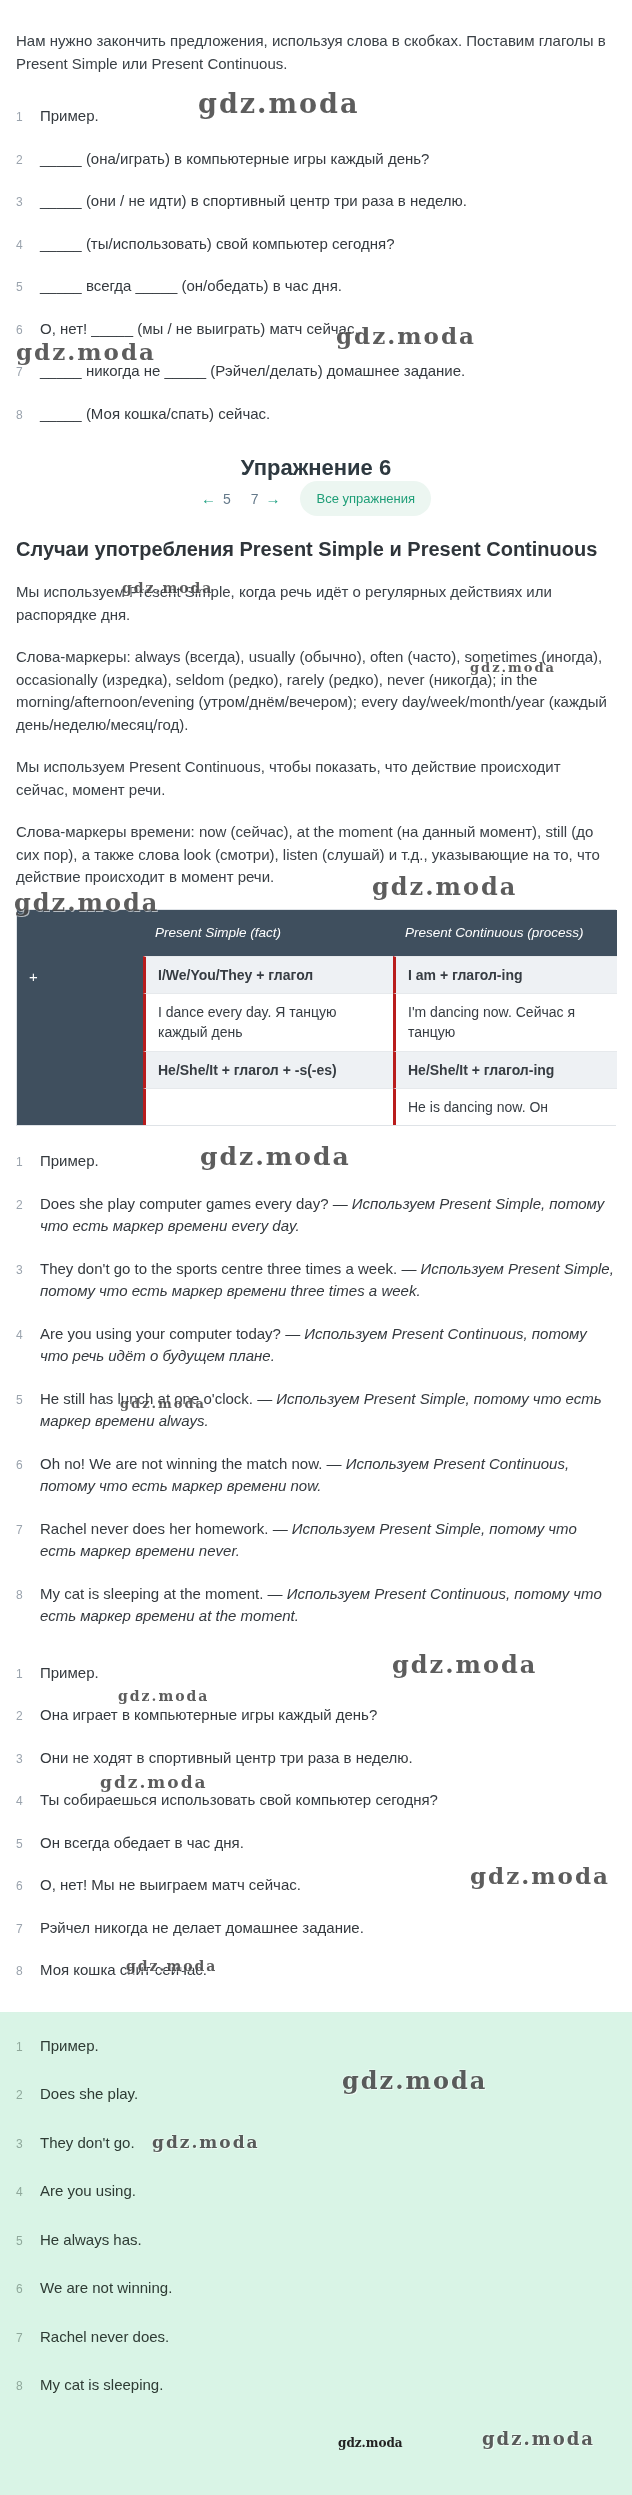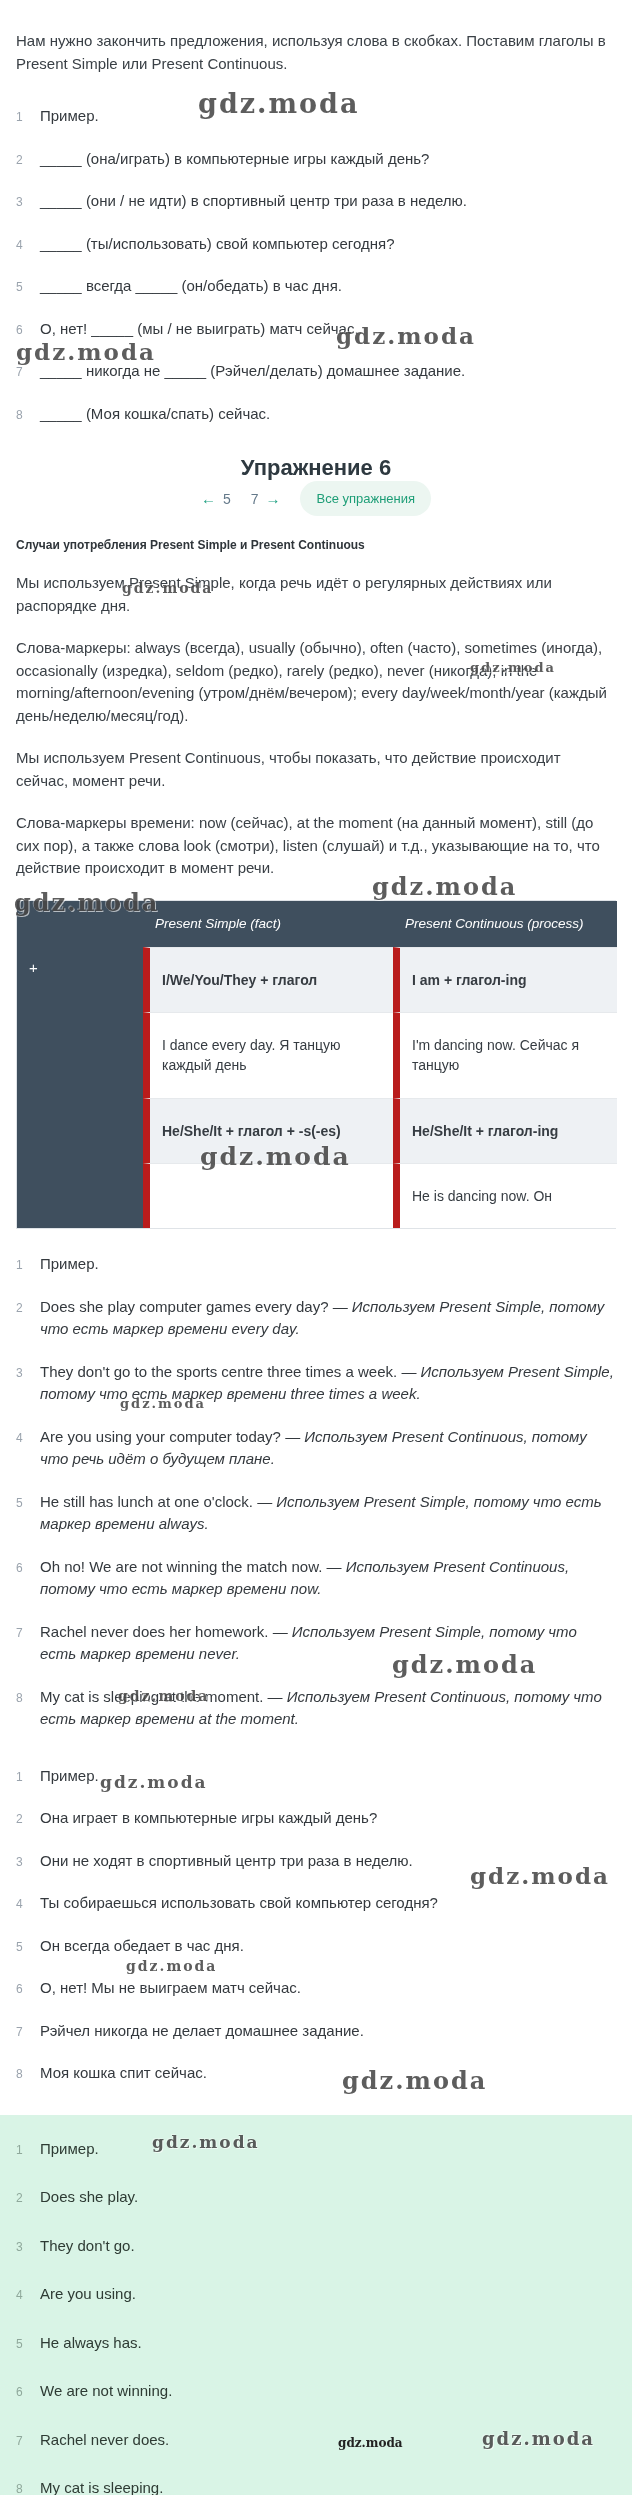--- a/index.html
+++ b/index.html
@@ -23,27 +23,27 @@
   .item-text { color: #34393e; }
 
   .ex-header { display: flex; align-items: center; margin: 20px 0 8px 0; flex-direction: column; }
   .ex-title { font-size: 22px; font-weight: bold; color: #2e3940; flex: 1; }
   .nav-group { display: flex; align-items: center; gap: 20px; }
   .nav-link { display: flex; align-items: center; gap: 7px; font-size: 14px; color: #64798a; cursor: pointer; background: none; border: none; font-family: inherit; }
   .arrow { color: #21a183; font-size: 15px; }
   .all-btn { background: #ecf6f1; color: #1e9e77; border: none; border-radius: 999px;
              padding: 10px 16px; font-size: 13px; cursor: pointer; font-family: inherit; }
 
-  .theory-heading { font-size: 12px; font-weight: bold; margin: 22px 0 10px 0; color: #2f353a; }
+  .theory-heading { font-size: 20px; font-weight: bold; margin: 22px 0 10px 0; color: #2f353a; }
 
   .gtable { display: grid; grid-template-columns: 126px 250px 224px; margin: 16px 0 10px 0;
             font-size: 14px; border: 1px solid #dfe3e7; }
   .th { background: #3f4f5e; color: #ffffff; font-style: italic; padding: 14px 12px; font-size: 13.5px; line-height: 1.35; }
   .plus-cell { background: #3f4f5e; color: #ffffff; grid-row: span 4; padding: 12px; font-size: 15px; }
-  .cell { padding: 22px 12px; border-top: 1px solid #e6e9ec; border-left: 7px solid #b91c1c; line-height: 1.45; background: #ffffff; }
+  .cell { padding: 8px 12px; border-top: 1px solid #e6e9ec; border-left: 3px solid #b91c1c; line-height: 1.45; background: #ffffff; }
   .cell.bold { font-weight: bold; background: #eef1f4; }
 
   .green { background: #d9f4e6; margin-top: 20px; padding: 10px 16px 18px 16px; flex: 1; }
   .green .num-item { padding: 13px 0; }
   .green .num { color: #8fa89b; }
   .green .item-text { color: #2e3b34; }
 
   .wm { position: absolute; font-family: "DejaVu Serif", serif; font-weight: bold;
         color: #474747; letter-spacing: 2px; pointer-events: none; z-index: 6; opacity: 0.88;
         text-shadow: 1px 1px 0 rgba(255,255,255,0.7), -1px -1px 0 rgba(255,255,255,0.4); white-space: nowrap; }

